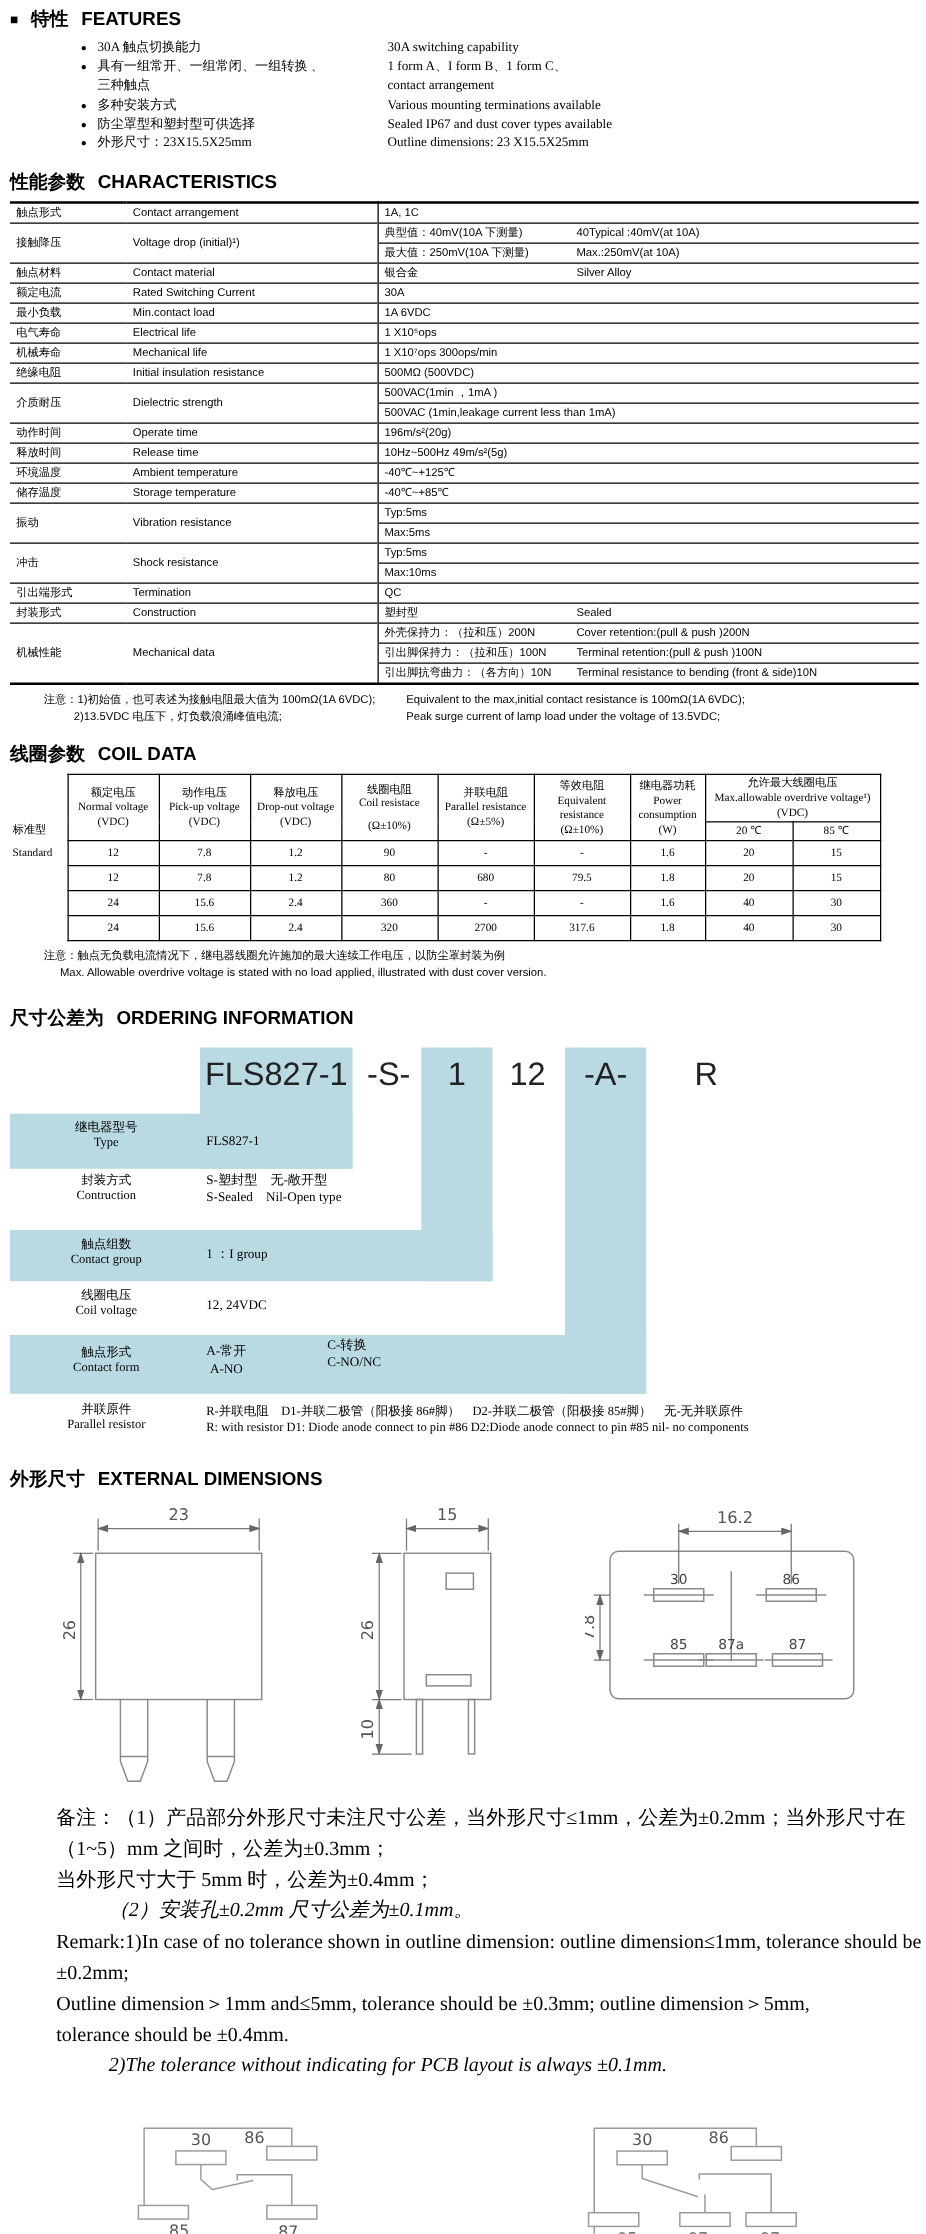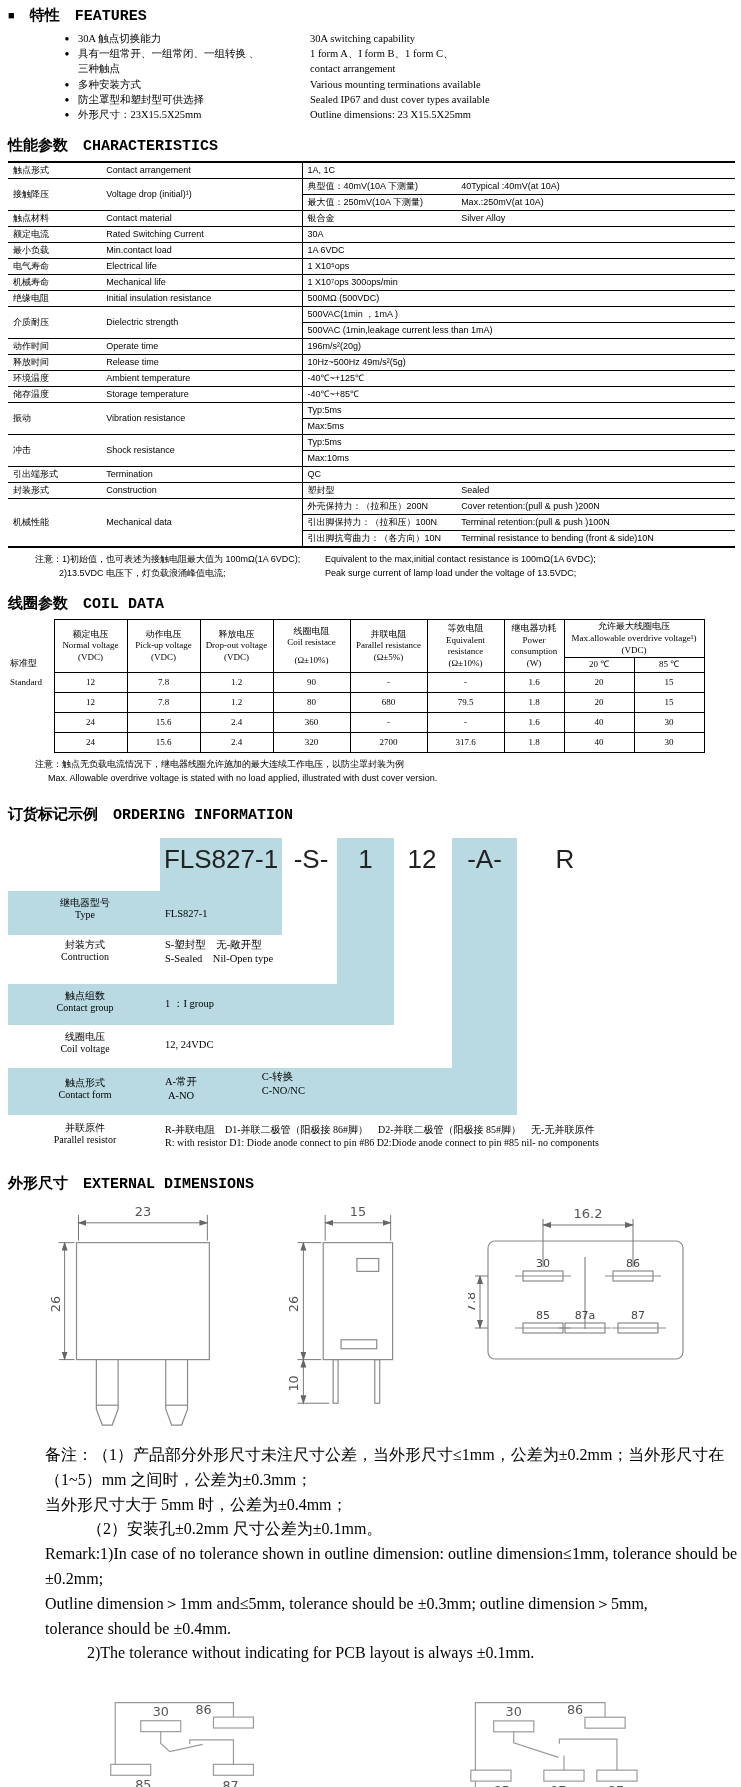--- a/index.html
+++ b/index.html
@@ -1,19 +1,19 @@
 <!DOCTYPE html>
 <html><head>
 <meta charset="utf-8">
 <style>
   html,body{margin:0;padding:0;background:#fff;}
   body{width:741px;height:1787px;overflow:hidden;position:relative;color:#000;
        font-family:"Liberation Sans",sans-serif;}
   .sec{margin-left:8px;margin-right:8px;}
-  .sec-h{font-weight:bold;font-size:15px;margin:14px 12px 6px 8px;font-family:Liberation Mono, monospace;}
+  .sec-h{font-weight:bold;font-size:15px;margin:14px 12px 6px 8px;font-family:Liberation Sans, sans-serif;}
   .sec-h .zh{margin-right:6px;}
   .marker{font-size:11px;margin-right:6px;vertical-align:1px;}
   
   .feat-row{display:flex;font-size:10.5px;line-height:1.45;font-family:"Liberation Serif",serif;}
   .feat-bullet{width:22px;text-align:center;font-size:8px;padding-top:2px;margin-left:48px;}
   .feat-zh{width:232px;white-space:pre-line;}
   .feat-en{white-space:pre-line;}
   
   table.char{border-collapse:collapse;table-layout:fixed;width:727px;margin-left:8px;
              border-top:2px solid #000;border-bottom:2px solid #000;font-size:9px;}
@@ -40,21 +40,21 @@
   .code-seg{position:absolute;top:10px;font-size:26px;letter-spacing:0;text-align:center;
             font-family:"Liberation Sans",sans-serif;color:#222;}
   .ord-lab{position:absolute;width:140px;text-align:center;font-size:10px;line-height:1.2;
            font-family:"Liberation Serif",serif;}
   .ord-val{position:absolute;left:165px;font-size:10.5px;line-height:1.3;font-family:"Liberation Serif",serif;}
   
   .dims-row{display:flex;margin-left:48px;margin-top:8px;align-items:flex-start;}
   .dims-row svg{display:block;}
   .gap1{margin-left:62px;} .gap2{margin-left:58px;}
   .remarks{margin:14px 0 0 45px;font-size:16px;line-height:1.55;font-family:"Liberation Serif",serif;}
-  .remarks .ind{padding-left:42px;}
+  .remarks .ind{padding-left:42px;font-style:italic;}
   .sch-row{position:relative;height:150px;margin-top:22px;}
   .sch-a{position:absolute;left:88px;top:0;}
   .sch-c{position:absolute;left:448px;top:0;}
   .sch-label{position:absolute;top:126px;font-family:"DejaVu Sans Mono",monospace;font-size:12px;color:#333;}
   .sch-label.a{left:158px;font-style:italic;} .sch-label.c{left:528px;}
   svg text{font-family:"DejaVu Sans",sans-serif;}
   .dimtxt{font-size:13px;fill:#555;}
   .pintxt{font-size:11px;fill:#444;}
   .schtxt{font-size:14px;fill:#555;}
 </style>
@@ -342,21 +342,21 @@
         <td class="num">30</td>
   </tr>
 </tbody>
   </table>
 <div class="coilnote">
   <div>注意：触点无负载电流情况下，继电器线圈允许施加的最大连续工作电压，以防尘罩封装为例</div>
   <div class="l2">Max. Allowable overdrive voltage is stated with no load applied, illustrated with dust cover version.</div>
 </div>
 
 <div class="sec-h" style="margin-top:20px;">
-  <span class="zh">订货标记示例</span>
+  <span class="zh">尺寸公差为</span>
   <span>ORDERING INFORMATION</span>
 </div>
 <div class="ord-wrap">
 
   <div class="ob" style="left:160px;top:4px;width:122px;height:97px;"></div>
   <div class="ob" style="left:8px;top:57px;width:274px;height:44px;"></div>
   <div class="ob" style="left:337px;top:4px;width:57px;height:187px;"></div>
   <div class="ob" style="left:8px;top:150px;width:386px;height:41px;"></div>
   <div class="ob" style="left:452px;top:4px;width:65px;height:277px;"></div>
   <div class="ob" style="left:8px;top:234px;width:509px;height:47px;"></div>

